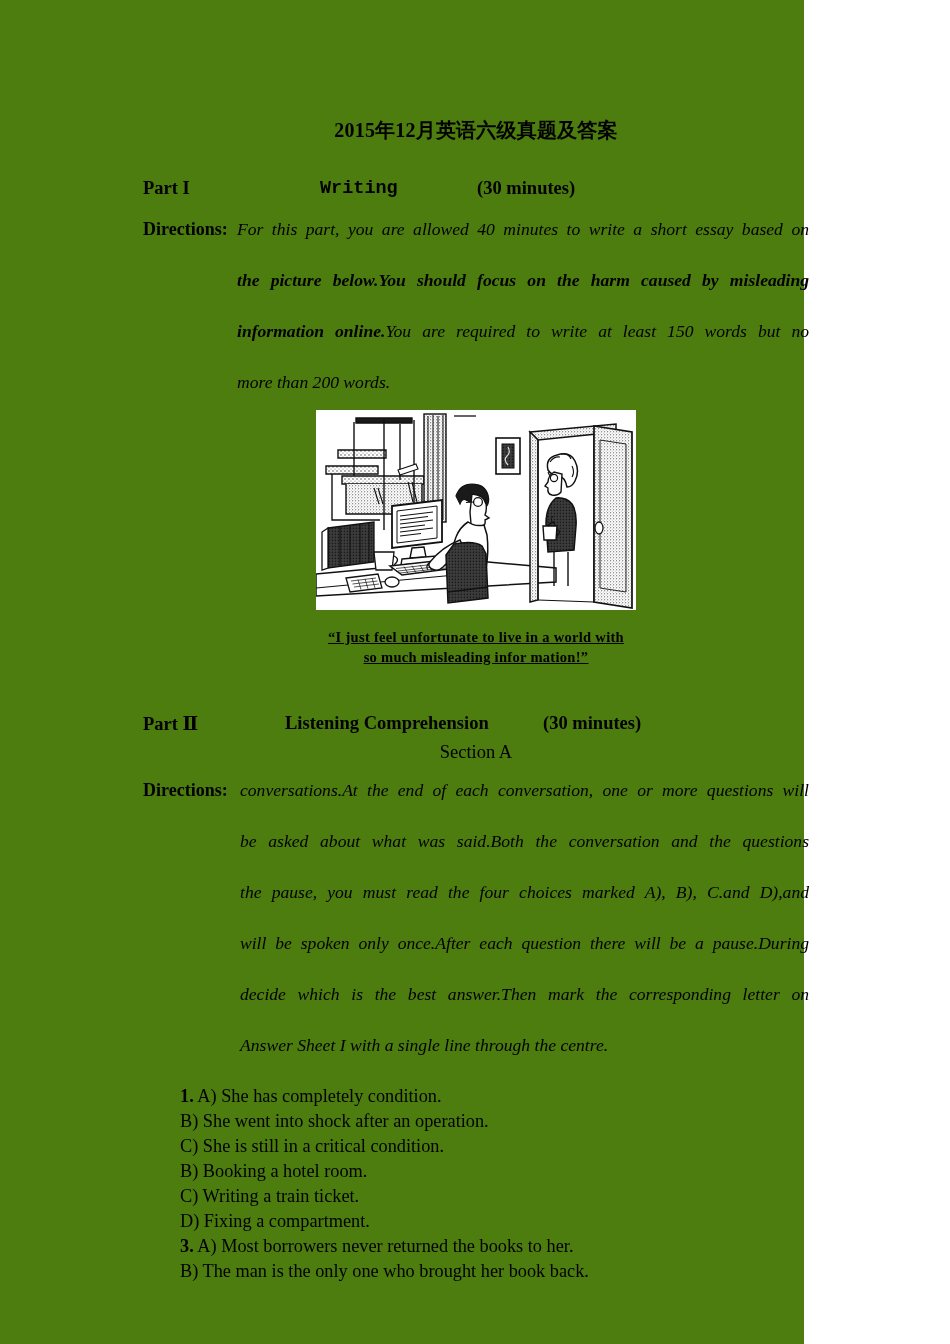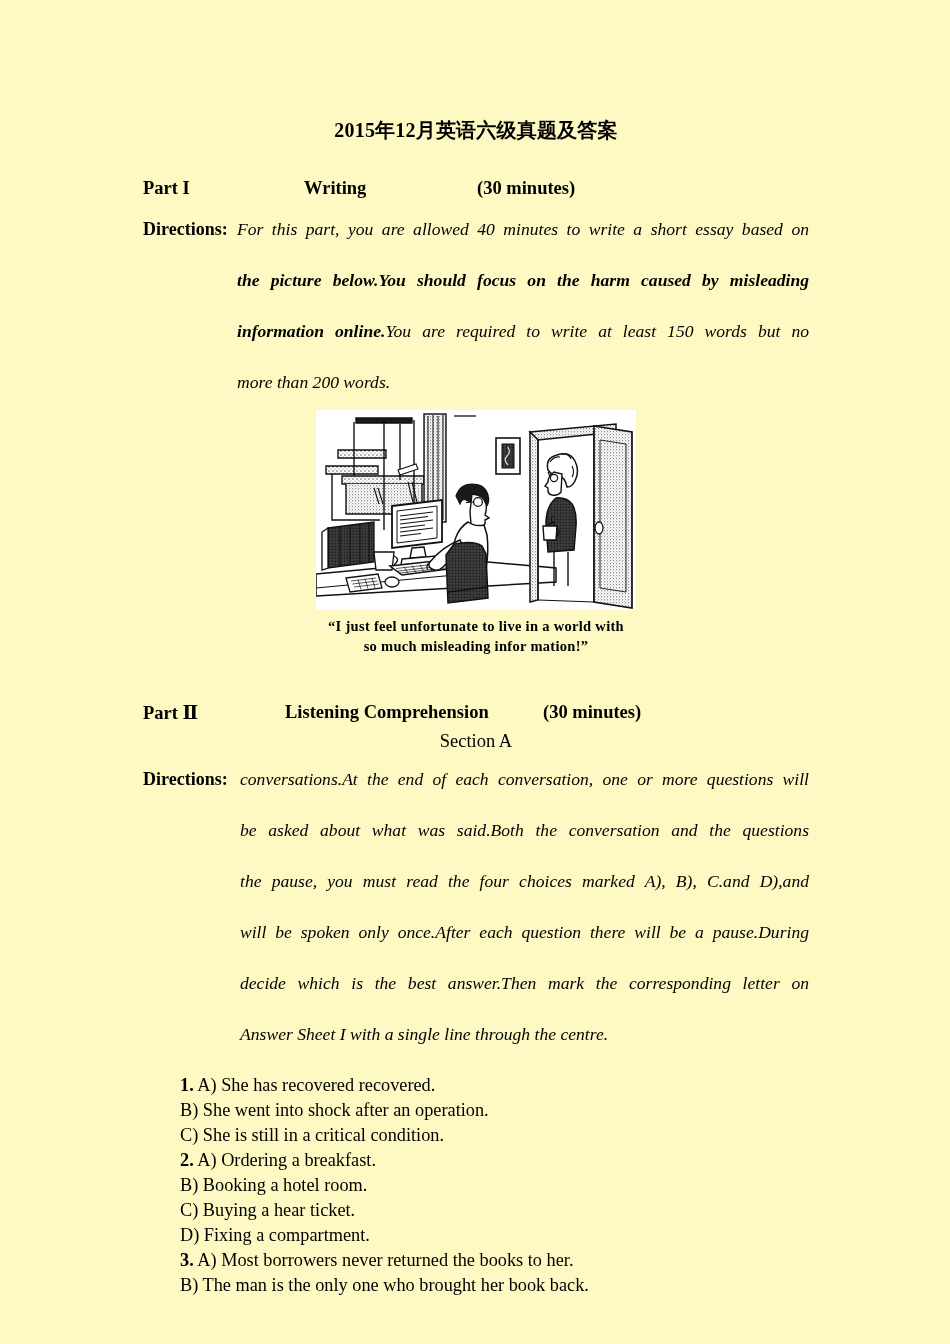--- a/index.html
+++ b/index.html
@@ -12,23 +12,23 @@
     height: 1344px;
     position: relative;
     font-family: "Liberation Serif", "DejaVu Serif", serif;
     color: #000000;
     overflow: hidden;
   }
 
   .page {
     position: absolute;
     left: 0; top: 0;
-    width: 950px;
+    width: 804px;
     height: 1344px;
-    background: #fef9c3;
+    background: #4d7c0f;
   }
 
   .content {
     position: absolute;
     left: 143px;
     top: 118px;
     width: 666px;
   }
 
   
@@ -46,21 +46,21 @@
     position: relative;
     height: 26px;
     font-weight: bold;
     font-size: 18.5px;
     white-space: nowrap;
   }
   .part-row .ph-label { position: absolute; left: 0; }
   .part-row .ph-title { position: absolute; }
   .part-row .ph-time  { position: absolute; }
 
-  .part1-title { left: 161px; }
+  .part1-title { left: 177px; font-family: Liberation Mono, monospace; }
   .part1-time  { left: 334px; }
   .part2-title { left: 142px; }
   .part2-time  { left: 400px; }
 
   .section-label {
     font-weight: normal;
     font-size: 18.5px;
     margin: 0;
     height: 26px;
     line-height: 26px;
@@ -110,27 +110,28 @@
   
   .cartoon-wrap {
     margin-top: 14px;
     display: flex;
     justify-content: center;
   }
   .cartoon {
     width: 320px;
   }
   .caption {
-    margin-top: 2px;
+    margin-top: 13px;
     text-align: center;
     font-weight: bold;
     font-size: 14.5px;
     line-height: 20px;
     letter-spacing: 0.3px;
     font-family: "Liberation Serif", "DejaVu Serif", serif;
+    text-decoration: underline;
   }
   .caption .cl { display: block; }
 
   .gap-before-part2 { height: 46px; }
 
   
   .questions {
     margin-top: 26px;
     margin-left: 37px;
     font-size: 18.3px;
@@ -347,28 +348,27 @@
         <span class="j">be asked about what was said.Both the conversation and the questions</span>
         <span class="j">the pause, you must read the four choices marked A), B), C.and D),and</span>
         <span class="j">will be spoken only once.After each question there will be a pause.During</span>
         <span class="j">decide which is the best answer.Then mark the corresponding letter on</span>
         <span class="last">Answer Sheet I with a single line through the centre.</span>
       </div>
     </div>
 
     <div class="questions">
       <div class="q-group">
-        <div class="q-line"><span class="q-num">1.</span> <span>A) She has recovered recovered.</span></div>
+        <div class="q-line"><span class="q-num">1.</span> <span>A) She has completely condition.</span></div>
         <div class="q-line">B) She went into shock after an operation.</div>
         <div class="q-line">C) She is still in a critical condition.</div>
       </div>
       <div class="q-group">
-        <div class="q-line"><span class="q-num">2.</span> <span>A) Ordering a breakfast.</span></div>
         <div class="q-line">B) Booking a hotel room.</div>
-        <div class="q-line">C) Buying a hear ticket.</div>
+        <div class="q-line">C) Writing a train ticket.</div>
         <div class="q-line">D) Fixing a compartment.</div>
       </div>
       <div class="q-group">
         <div class="q-line"><span class="q-num">3.</span> <span>A) Most borrowers never returned the books to her.</span></div>
         <div class="q-line">B) The man is the only one who brought her book back.</div>
 
       </div>
 
     </div>
 

